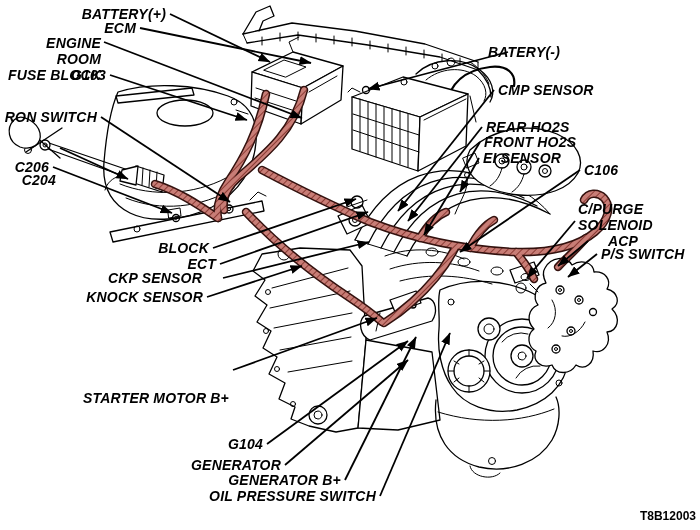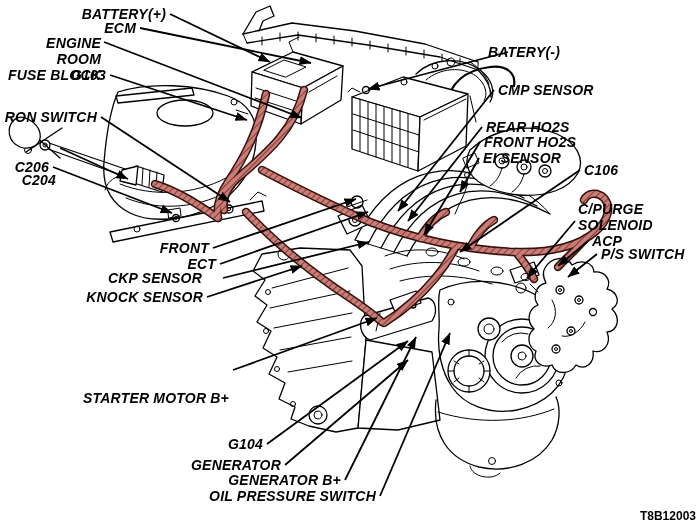--- a/index.html
+++ b/index.html
@@ -251,35 +251,35 @@
 
   <div id="callouts">
       <div class="callout right" style="top: 6px; right: 534px;">BATTERY(+)</div>
       <div class="callout right" style="top: 20px; right: 564px;">ECM</div>
       <div class="callout right" style="top: 35px; right: 599px;">ENGINE ROOM
 FUSE BLOCK</div>
       <div class="callout right" style="top: 67px; right: 594px;">G103</div>
       <div class="callout right" style="top: 109px; right: 603px;">RON SWITCH</div>
       <div class="callout right" style="top: 140px; right: 644px; margin-top: 32px;">C204</div>
       <div class="callout right" style="top: 159px; right: 651px;">C206</div>
-      <div class="callout right" style="top: 240px; right: 491px;">FRONT</div>
+      <div class="callout right" style="top: 240px; right: 491px;">BLOCK</div>
       <div class="callout right" style="top: 256px; right: 484px;">ECT</div>
       <div class="callout right" style="top: 270px; right: 498px;">CKP SENSOR</div>
       <div class="callout right" style="top: 289px; right: 497px;">KNOCK SENSOR</div>
       <div class="callout right" style="top: 362px; right: 471px; margin-top: 28px;">STARTER MOTOR B+</div>
       <div class="callout right" style="top: 436px; right: 437px; margin-left: 12px;">G104</div>
       <div class="callout right" style="top: 457px; right: 419px;">GENERATOR</div>
       <div class="callout right" style="top: 472px; right: 359px;">GENERATOR B+</div>
       <div class="callout right" style="top: 488px; right: 324px;">OIL PRESSURE SWITCH</div>
       <div class="callout left" style="top: 44px; left: 488px;">BATERY(-)</div>
       <div class="callout left" style="top: 82px; left: 498px;">CMP SENSOR</div>
       <div class="callout left" style="top: 119px; left: 486px;">REAR HO2S</div>
       <div class="callout left" style="top: 134px; left: 484px;">FRONT HO2S</div>
       <div class="callout left" style="top: 150px; left: 483px;">EI SENSOR</div>
       <div class="callout left" style="top: 162px; left: 584px;">C106</div>
       <div class="callout left" style="top: 201px; left: 578px;">C/PURGE
 SOLENOID</div>
-      <div class="callout left" style="top: 233px; left: 592px;">ACP</div>
+      <div class="callout left" style="top: 233px; left: 608px;">ACP</div>
       <div class="callout left" style="top: 246px; left: 601px;">P/S SWITCH</div>
     </div>
 
   <div class="figure-code">T8B12003</div>
 </div>
 
 </body></html>

